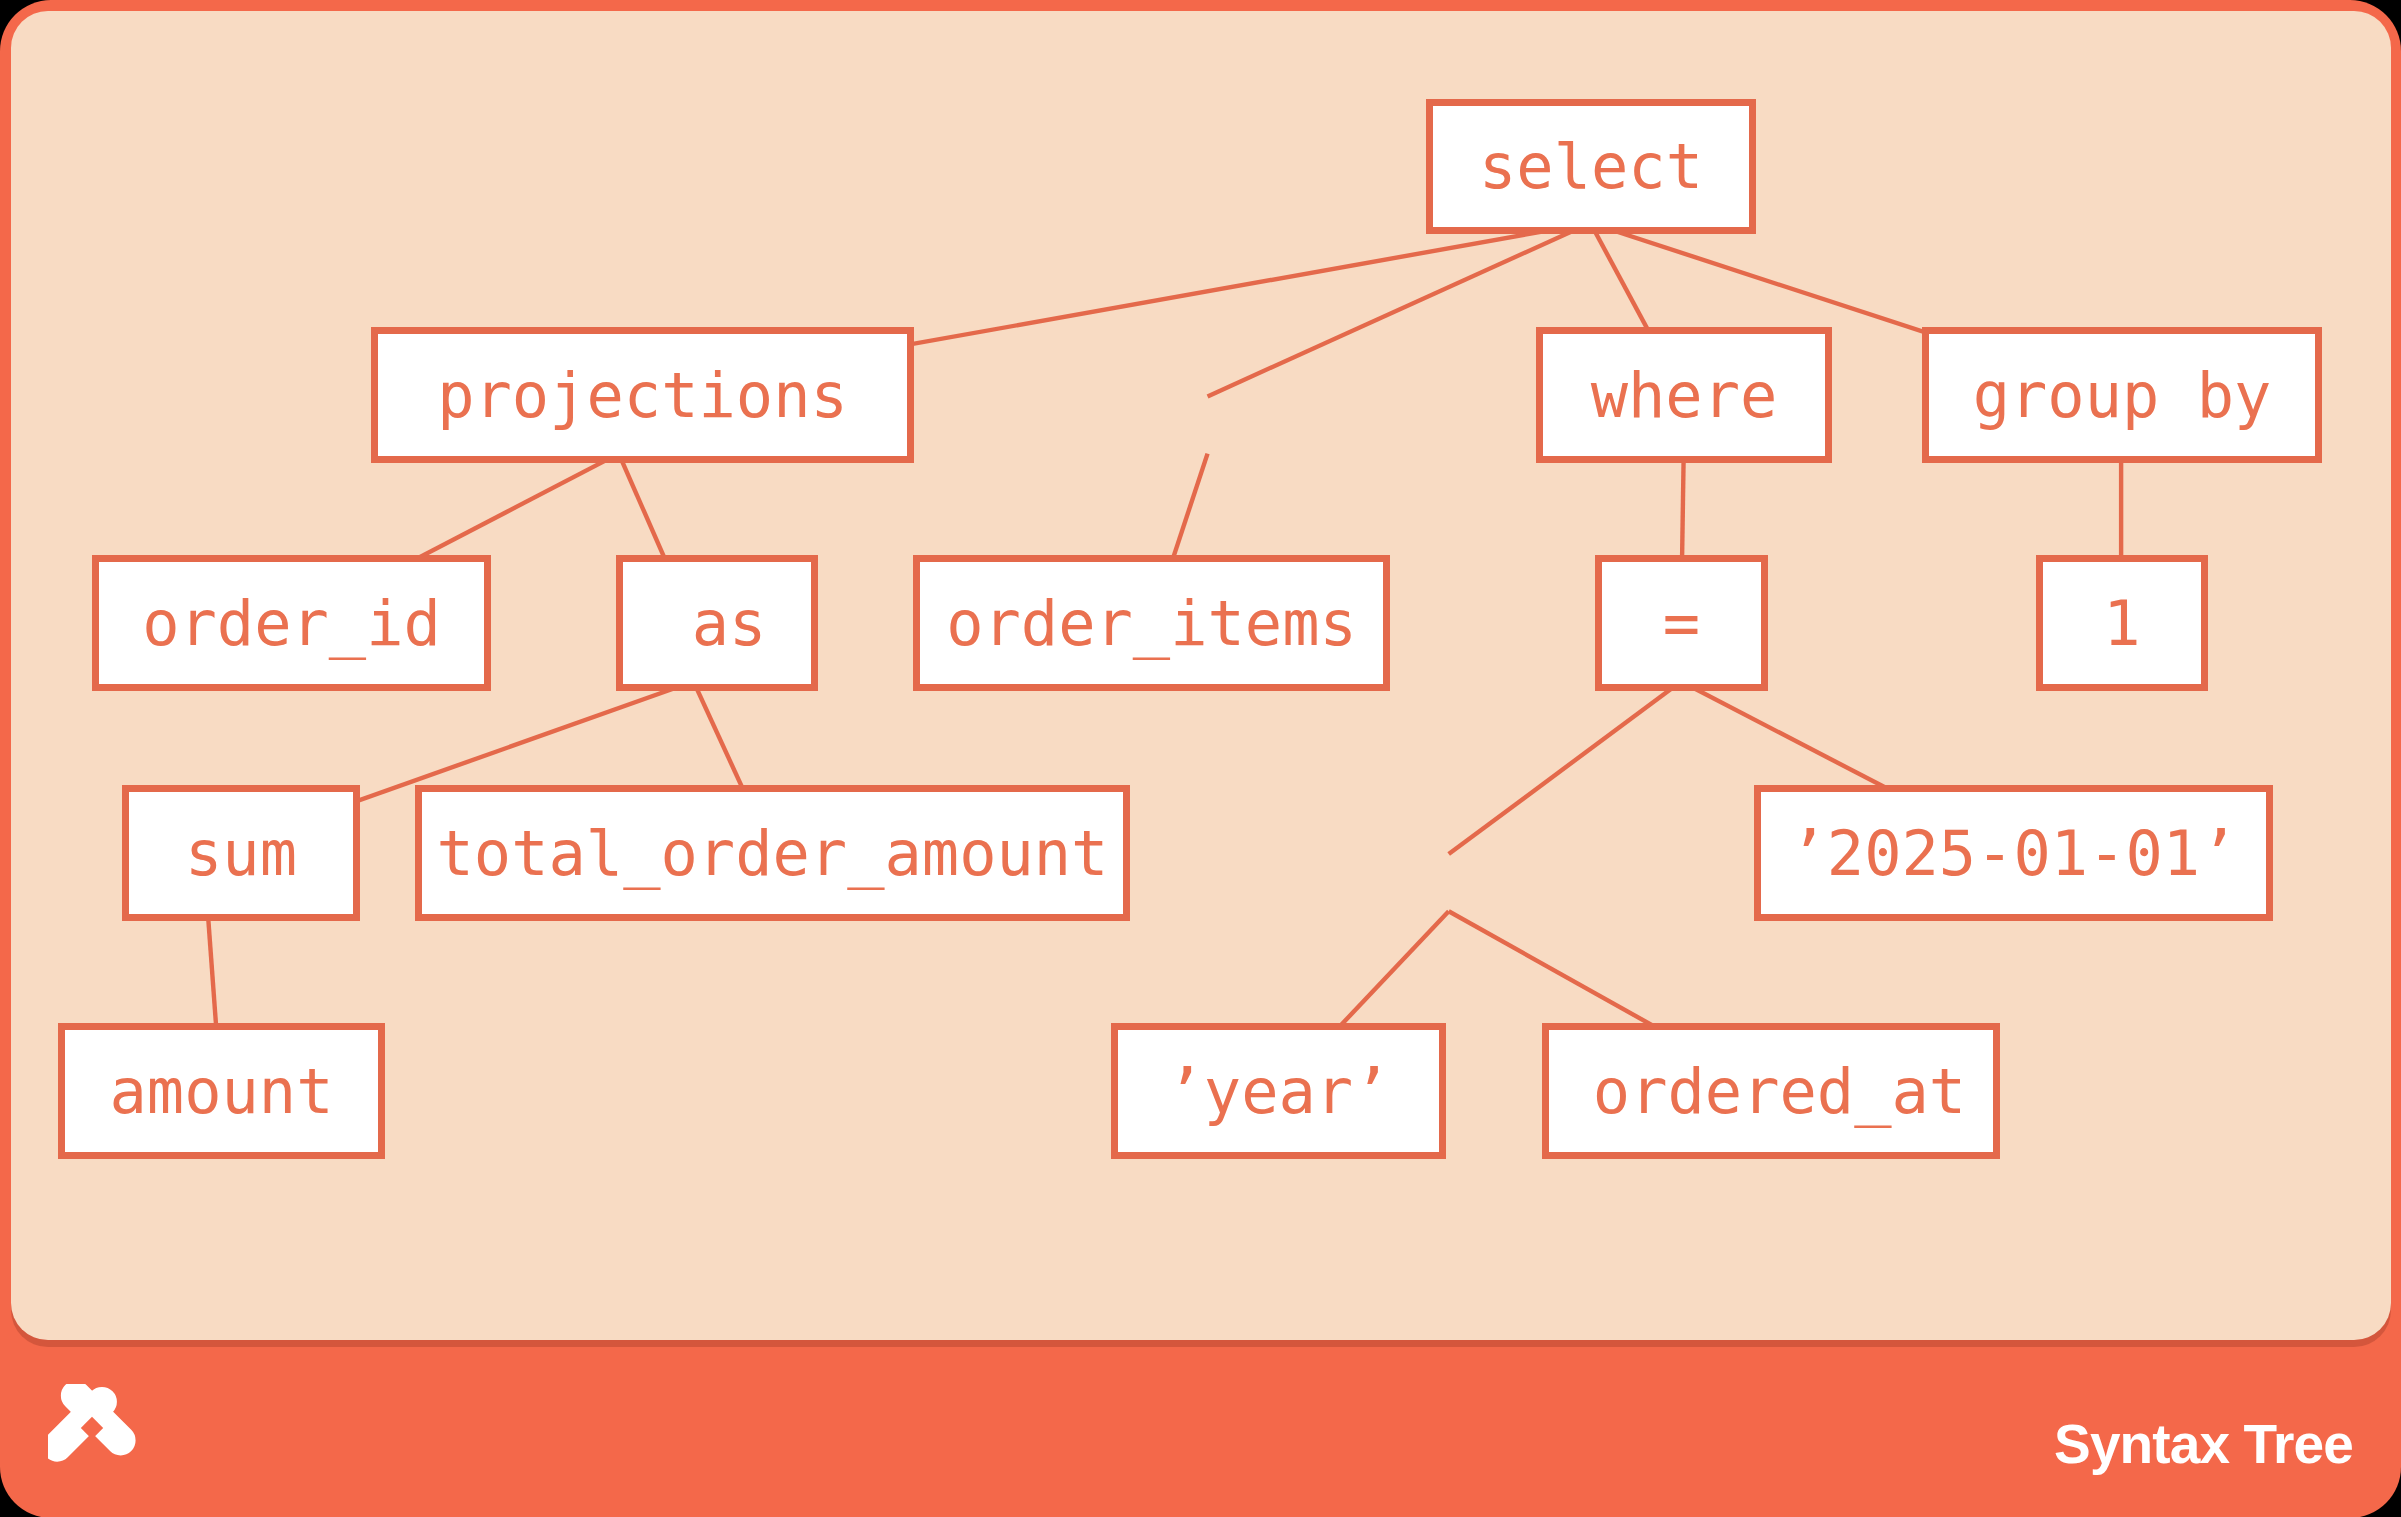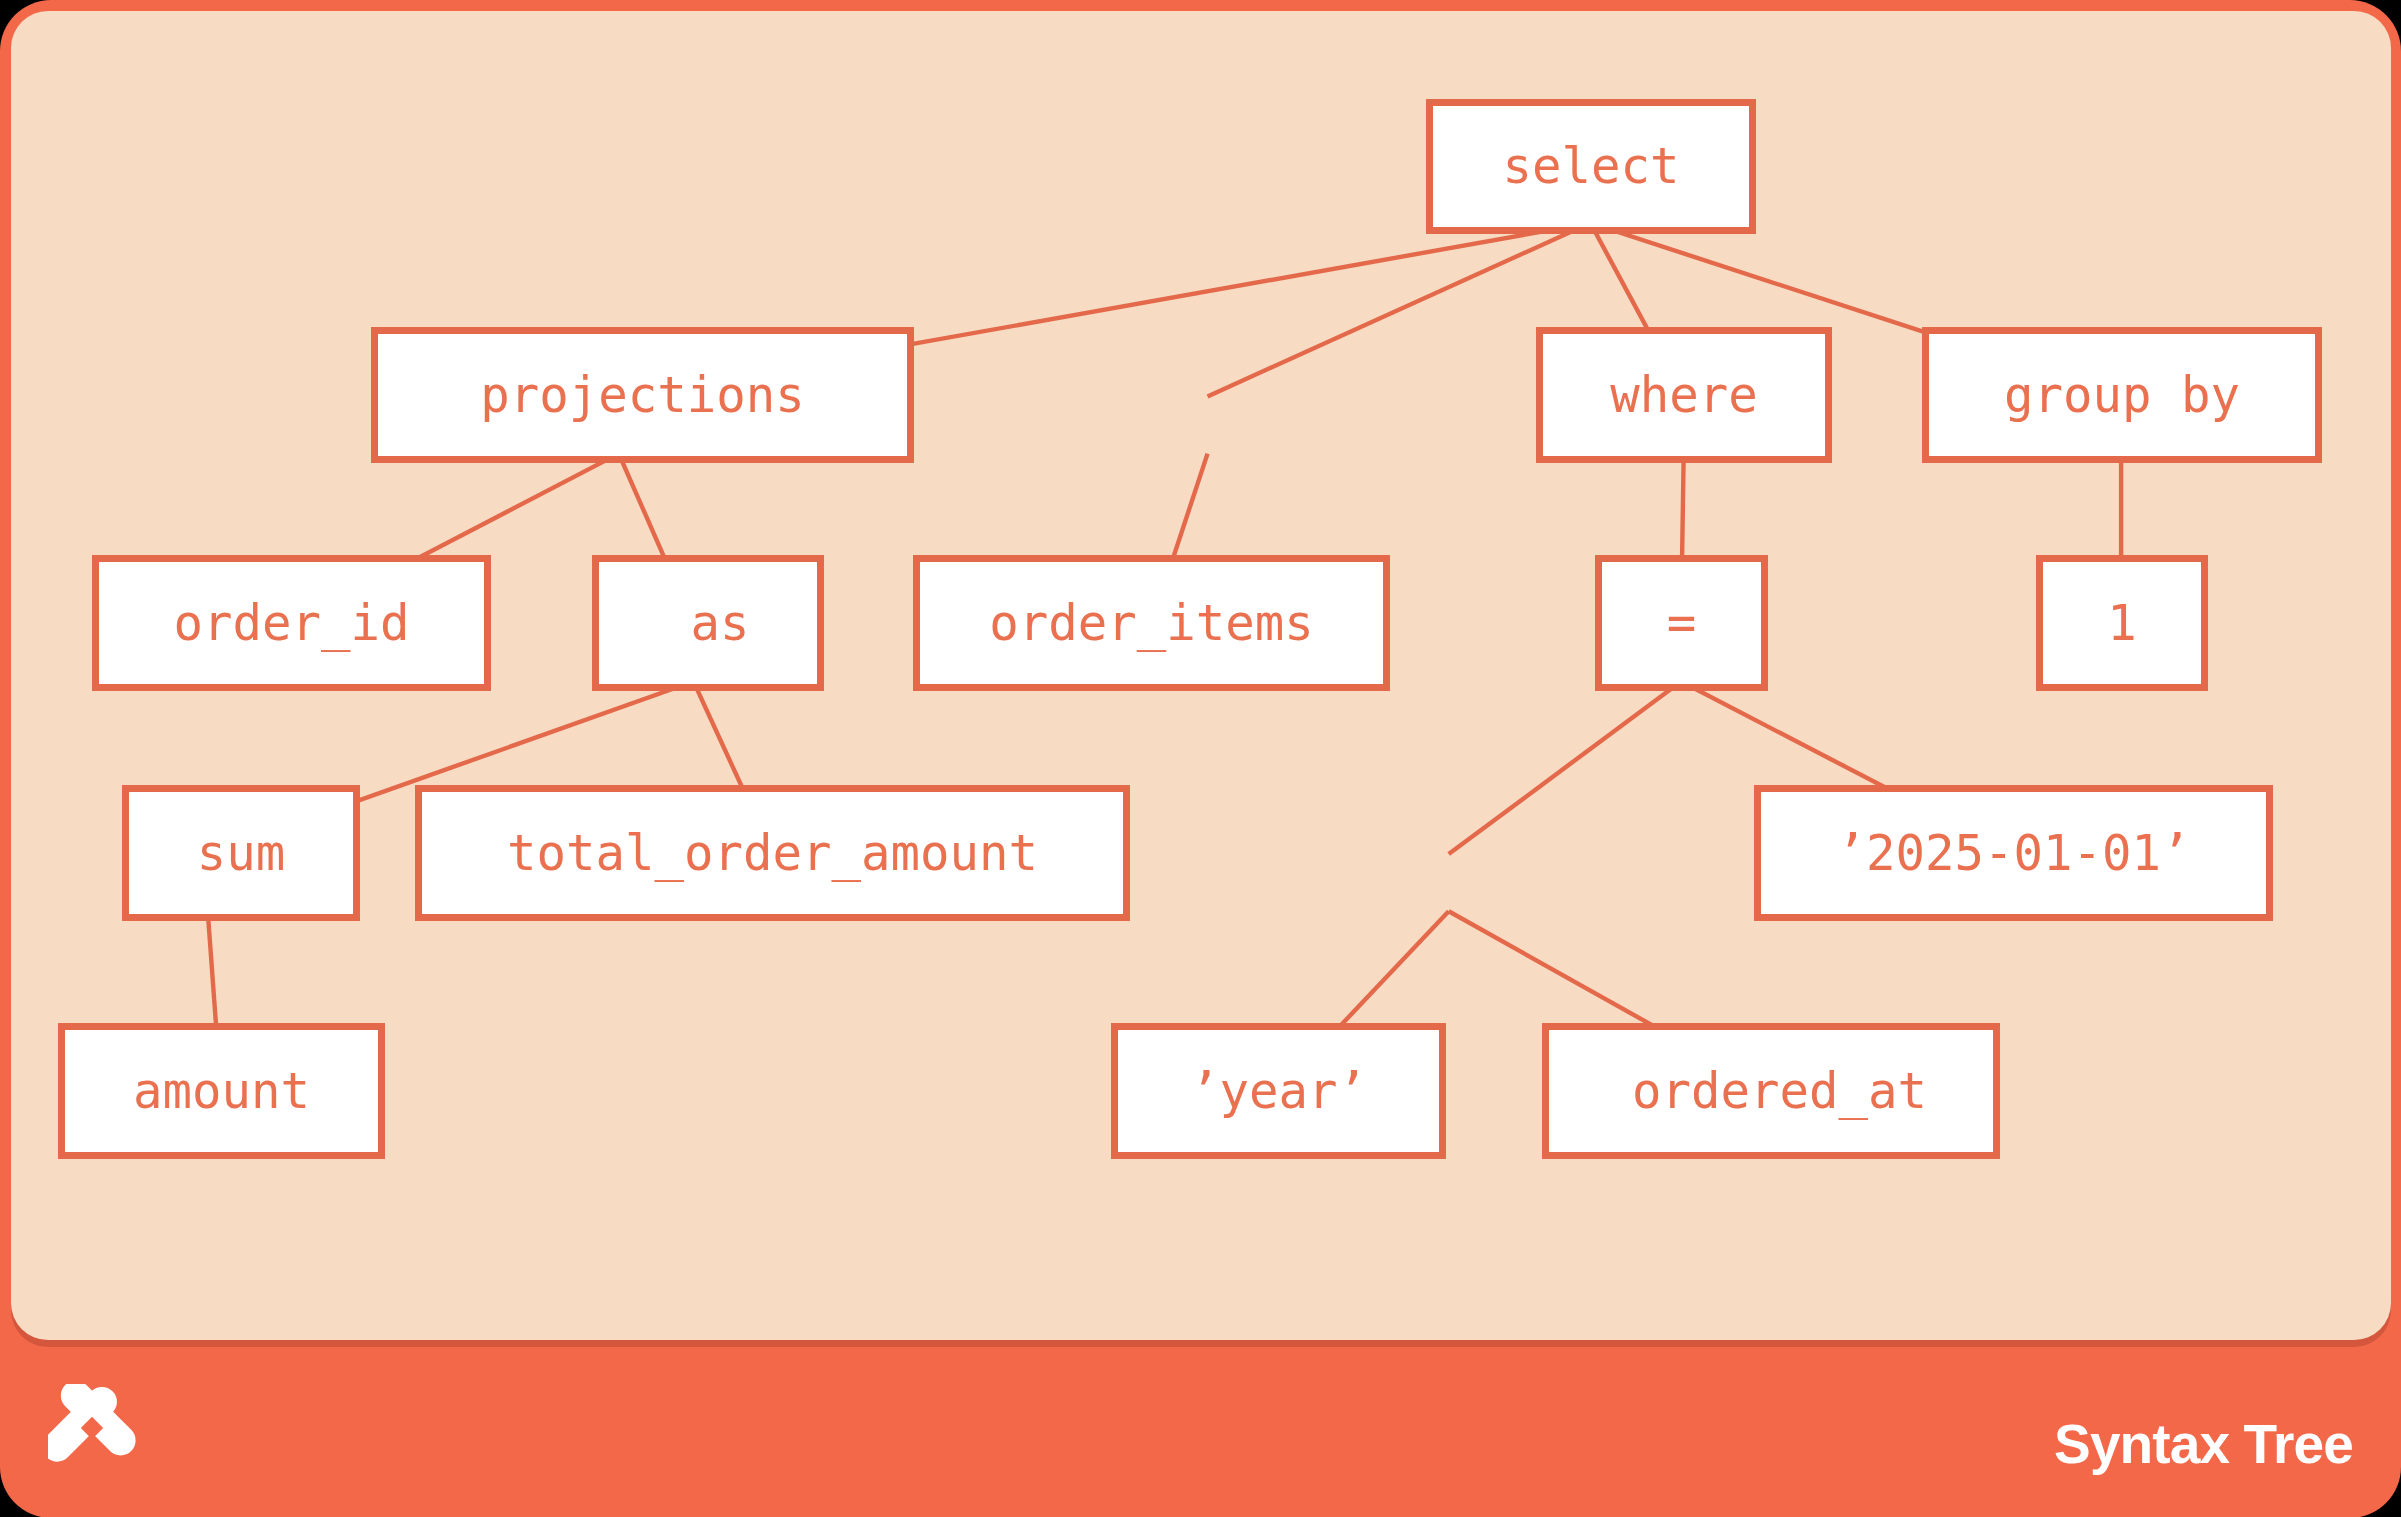--- a/index.html
+++ b/index.html
@@ -46,21 +46,21 @@
     box-sizing: border-box;
     background: #ffffff;
     border: 7px solid #e4694b;
     display: flex;
     align-items: center;
     justify-content: center;
     z-index: 2;
   }
   .node span {
     font-family: "DejaVu Sans Mono", monospace;
-    font-size: 49px;
+    font-size: 62px;
     color: #ea7150;
     white-space: pre;
   }
   .footer-logo {
     position: absolute;
     left: 48px;
     top: 1384px;
     width: 88px;
     height: 88px;
     z-index: 2;
@@ -114,21 +114,21 @@
   <div class="node" style="left:1536px; top:327px; width:296px; height:136px;">
     <span>where</span>
   </div>
   <div class="node" style="left:1922px; top:327px; width:400px; height:136px;">
     <span>group by</span>
   </div>
 
   <div class="node" style="left:92px; top:555px; width:399px; height:136px;">
     <span>order_id</span>
   </div>
-  <div class="node" style="left:592px; top:555px; width:232px; height:136px;padding-left:24px;">
+  <div class="node" style="left:616px; top:555px; width:202px; height:136px;padding-left:24px;">
     <span>as</span>
   </div>
   <div class="node" style="left:913px; top:555px; width:477px; height:136px;">
     <span>order_items</span>
   </div>
   <div class="node" style="left:1595px; top:555px; width:173px; height:136px;">
     <span>=</span>
   </div>
   <div class="node" style="left:2036px; top:555px; width:172px; height:136px;">
     <span>1</span>

